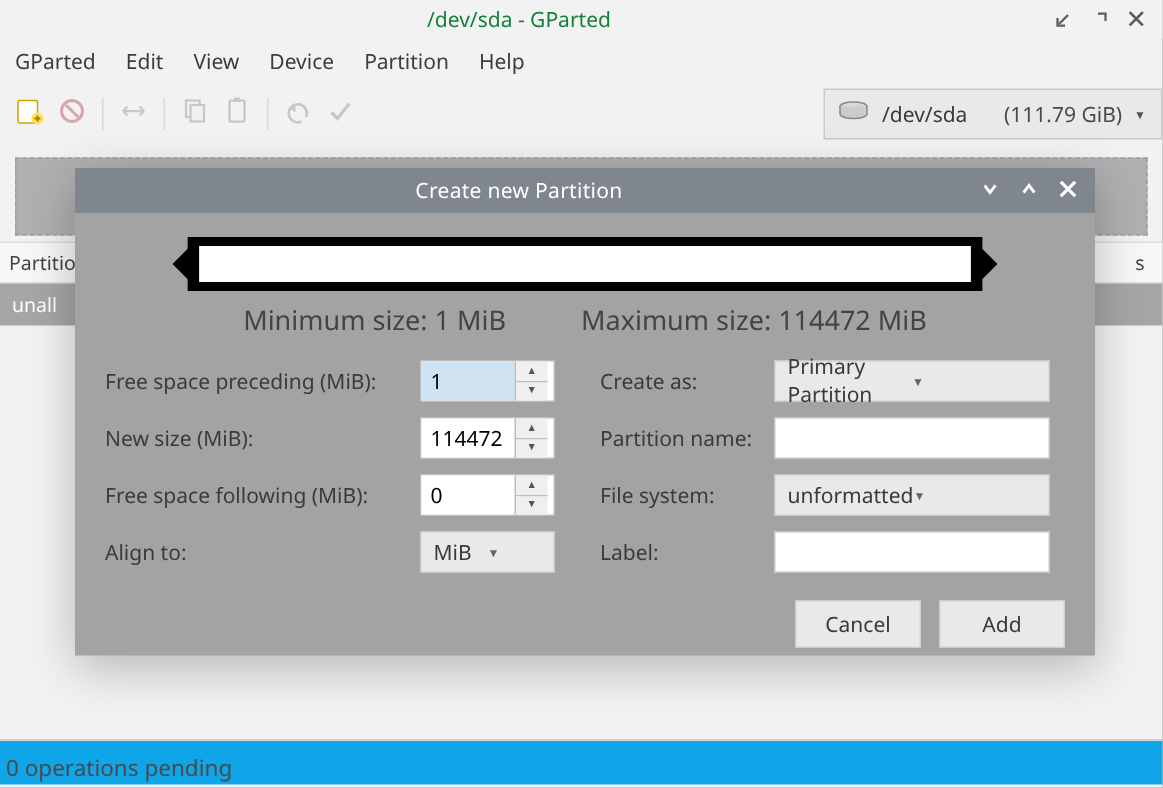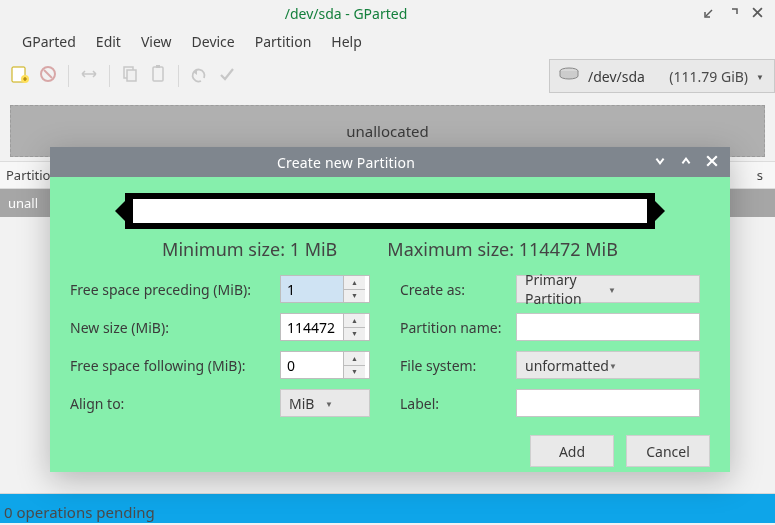--- a/index.html
+++ b/index.html
@@ -5,21 +5,21 @@
   * { box-sizing: border-box; margin: 0; padding: 0; font-family: "Segoe UI", "Noto Sans", Arial, sans-serif; }
   body { width: 775px; height: 525px; background: #f2f2f2; overflow: hidden; font-size: 13px; color: #3a3a3a; }
 
   
   .titlebar { height: 26px; background: #f2f2f2; display: flex; align-items: center; }
   .titlebar .title { flex: 1; text-align: center; font-size: 14px; color: #15803d; }
   .win-controls { display: flex; gap: 14px; padding: 0 12px; color: #5b5b5b; }
   .win-btn { cursor: pointer; font-size: 13px; }
 
   
-  .menubar { display: flex; gap: 20px; padding: 6px 10px 8px 10px; font-size: 14px; color: #3d3d3d; margin-left: 12px; }
+  .menubar { display: flex; gap: 20px; padding: 6px 10px 8px 10px; font-size: 14px; color: #3d3d3d; }
   .menubar span { cursor: pointer; }
 
   
   .toolbar { display: flex; align-items: center; padding: 0 0 8px 10px; gap: 8px; }
   .tool-icons { display: flex; align-items: center; gap: 8px; }
   .tool-icons svg { width: 20px; height: 20px; }
   .tool-sep { width: 1px; height: 22px; background: #d8d8d8; margin: 0 2px; }
   .toolbar .spacer { flex: 1; }
   .device-selector { display: flex; align-items: center; border: 1px solid #c9c9c9; background: #e9e9e9; height: 34px; padding: 0 10px 0 8px; min-width: 226px; gap: 8px; }
   .device-selector .dev-icon svg { width: 22px; height: 16px; }
@@ -34,21 +34,21 @@
   .table-hdr { display: flex; padding: 4px 6px; font-size: 13px; color: #444; border-top: 1px solid #dcdcdc; border-bottom: 1px solid #dcdcdc; background: #f7f7f7; }
   .table-hdr .col-a { width: 48px; }
   .table-hdr .col-z { flex: 1; text-align: right; padding-right: 6px; }
   .table-row { height: 28px; background: #a6a6a6; color: #fff; display: flex; align-items: center; padding: 0 8px; font-size: 13px; }
   .table-body { flex: 1; background: #fff; }
 
   
   .statusbar { position: absolute; left: 0; right: 0; bottom: 2px; height: 30px; background: #0ea5e9; display: flex; align-items: flex-end; padding: 0px 4px 1px 4px; font-size: 15px; color: #4a4a4a; border-top: 1px solid #d8d8d8; }
 
   
-  .modal { position: absolute; left: 50px; top: 147px; width: 680px; height: 325px; background: #86efac; box-shadow: 0 8px 30px rgba(0,0,0,0.25); z-index: 50; }
+  .modal { position: absolute; left: 50px; top: 112px; width: 680px; height: 325px; background: #a3a3a3; box-shadow: 0 8px 30px rgba(0,0,0,0.25); z-index: 50; }
   .modal-title { height: 30px; background: #7f868e; color: #fff; display: flex; align-items: center; }
   .modal-title .mtitle { flex: 1; text-align: center; font-size: 14px; font-weight: 400; letter-spacing: .2px; }
   .modal-title .mbtns { display: flex; align-items: center; gap: 14px; padding: 0 12px; }
   .modal-title .mbtn { cursor: pointer; }
 
   
   .slider-wrap { display: flex; justify-content: center; padding: 16px 0 6px 0; }
   .slider { width: 530px; height: 36px; border: 6px solid #000; background: #fff; position: relative; }
   .slider-handle { position: absolute; top: -6px; bottom: -6px; width: 18px; background: #000; }
   .slider-handle.left { left: -16px; clip-path: polygon(0 50%, 100% 0, 100% 100%); }
@@ -289,16 +289,16 @@
         </div>
       </div>
       <div class="row">
         <label>Label:</label>
         <input class="text-input" value="" style="">
       </div>
     </div>
   </div>
 
   <div class="dialog-buttons">
+    <div class="btn">Cancel</div>
     <div class="btn">Add</div>
-    <div class="btn">Cancel</div>
   </div>
 </div>
 
 </body></html>

